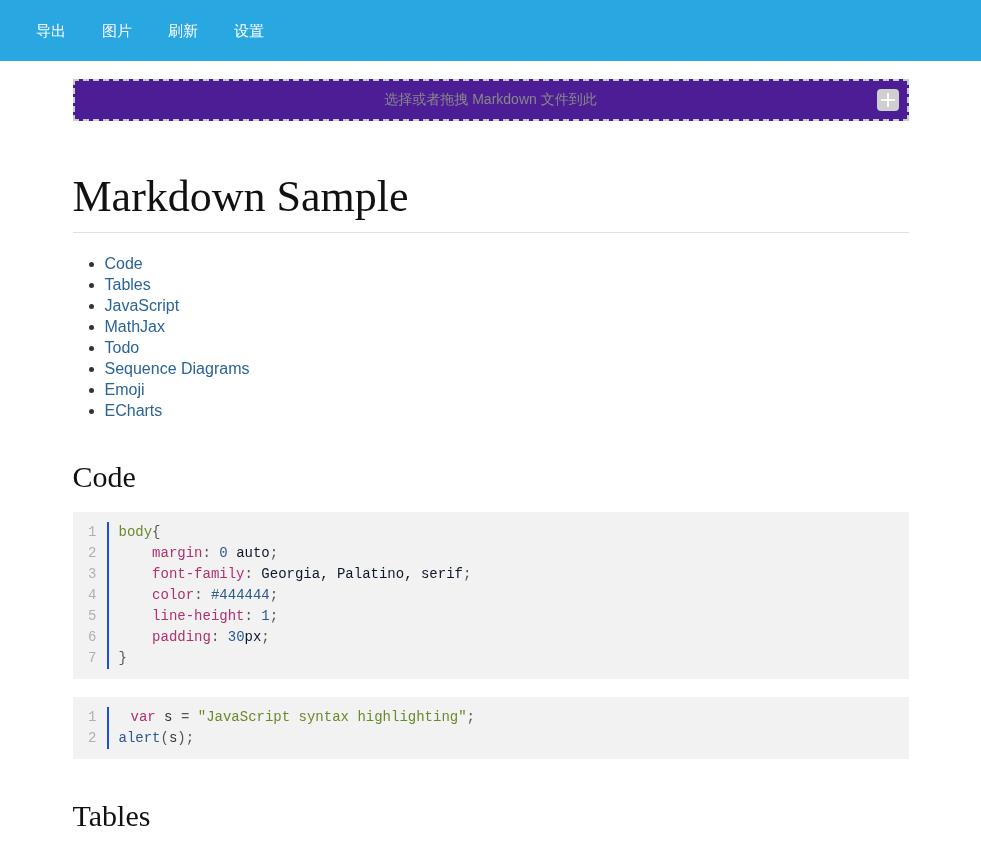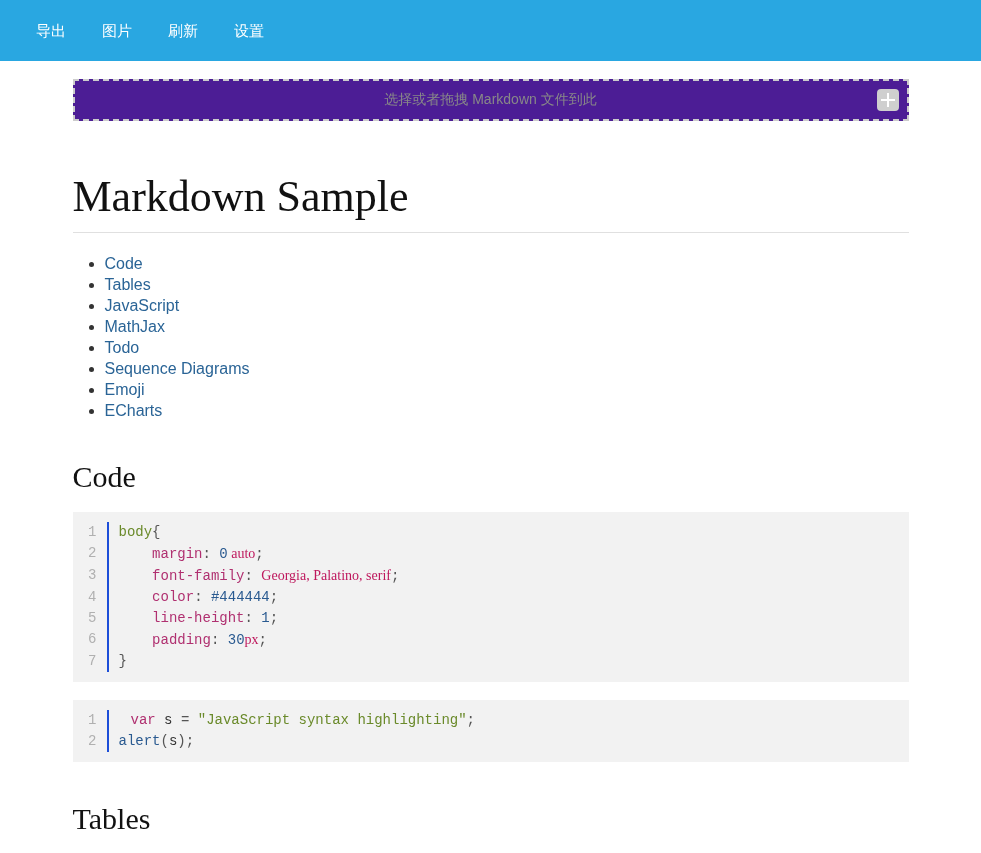--- a/index.html
+++ b/index.html
@@ -105,21 +105,21 @@
   .code-ln {
     border-left: 2px solid #1d4ed8;
     padding-left: 10px;
     white-space: pre;
     flex: 1;
   }
   .t-sel   { color: #6a8a2a; }
   .t-prop  { color: #b03070; }
   .t-punct { color: #555; }
   .t-num   { color: #2a5a90; }
-  .t-val   { color: #be185d; font-family: Liberation Serif, serif; }
+  .t-val   { color: #0f172a; }
   .t-kw    { color: #b03070; margin-left: 12px; }
   .t-var   { color: #333; }
   .t-op    { color: #555; }
   .t-str   { color: #6a8a2a; }
   .t-func  { color: #2a5a90; }
 </style>
 </head>
 <body>
 
 <div class="navbar" id="navbar">

